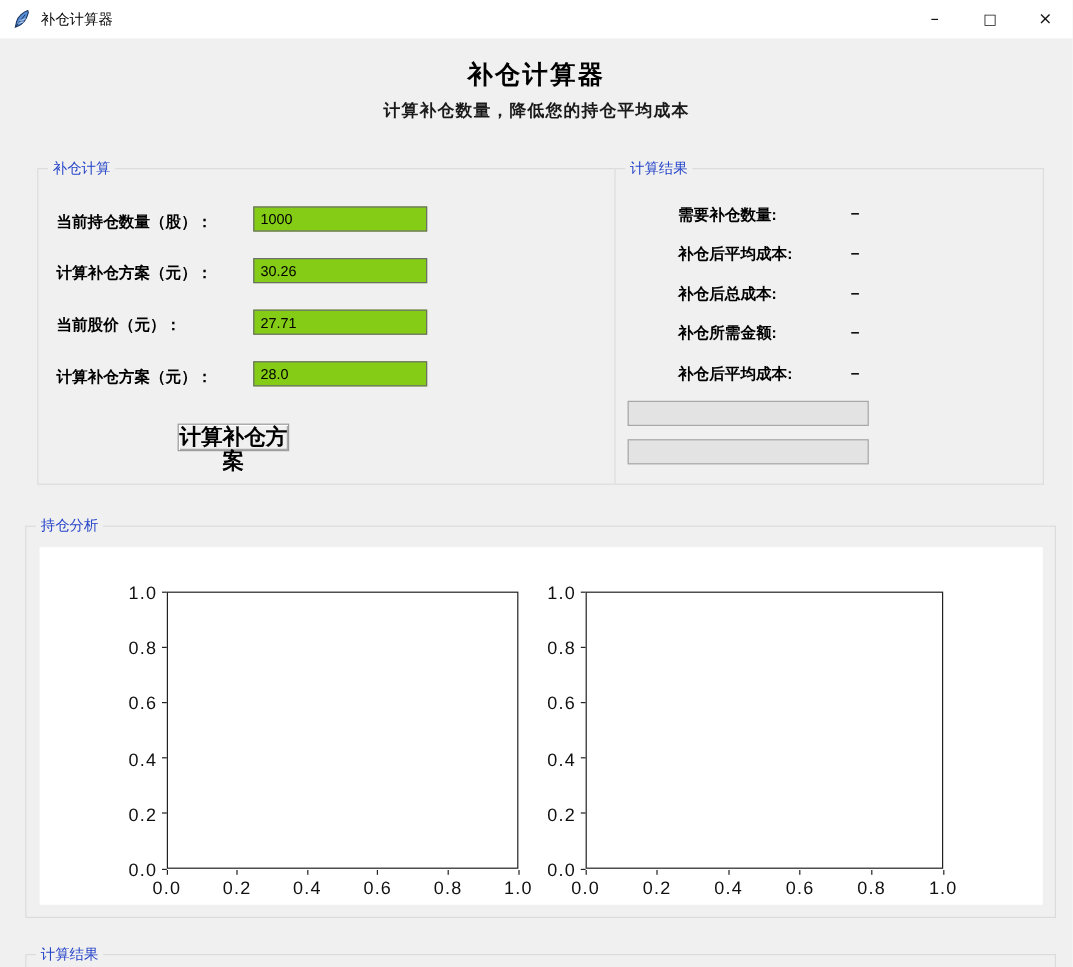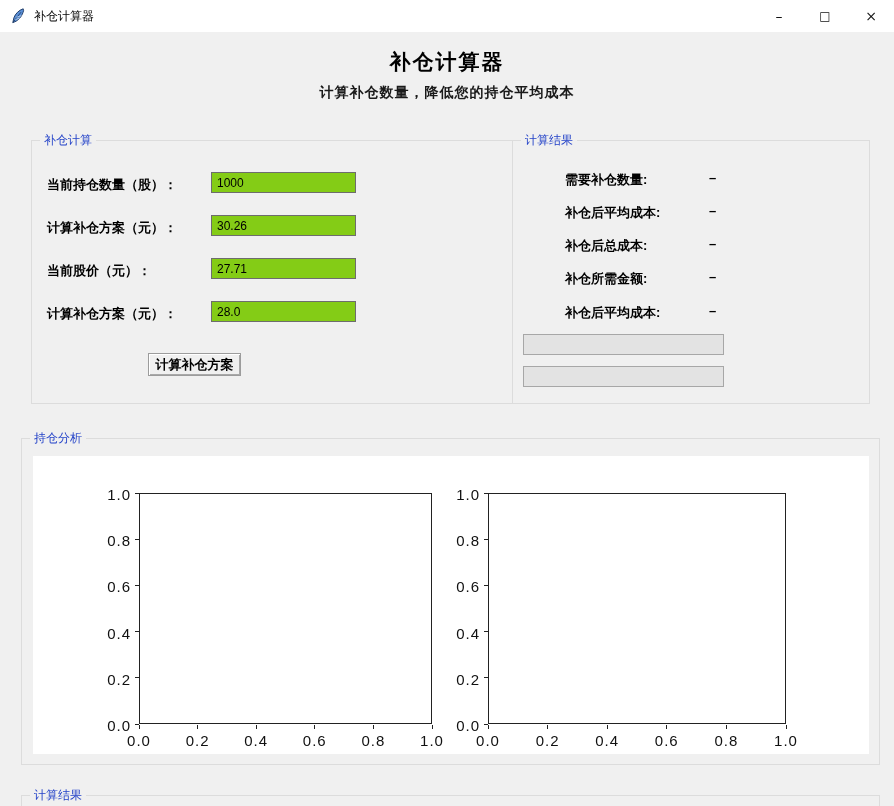--- a/index.html
+++ b/index.html
@@ -58,21 +58,21 @@
     position: absolute; left: 164px; top: 0; width: 145px; height: 21px;
     border: 1px solid #6d6d6d; background: #84cc16; font-size: 12px; padding: 1px 5px;
     font-family: "Liberation Sans", "DejaVu Sans", sans-serif; color: #000; outline: none;
   }
   .row-1 { top: 31px; }  .row-2 { top: 74px; }  .row-3 { top: 117px; }  .row-4 { top: 160px; }
 
   .calc-button {
     position: absolute; left: 116px; top: 212px; width: 93px; height: 23px;
     background: #f0f0f0; border: 1px solid #9c9c9c;
     box-shadow: inset 1px 1px 0 #ffffff, inset -1px -1px 0 #a9a9a9;
-    font-size: 13px; font-weight: bold; color: #000; line-height: 20px; text-align: center;
+    font-size: 18px; font-weight: bold; color: #000; line-height: 20px; text-align: center;
     font-family: "Liberation Sans", "DejaVu Sans", sans-serif;
   }
 
   
   .result-row { position: absolute; left: 18px; height: 18px; white-space: nowrap; }
   .result-label { font-size: 13px; font-weight: bold; color: #000; margin-left: 34px; }
   .result-value {
     position: absolute; left: 178px; top: 0; font-size: 13px; font-weight: bold; color: #000;
   }
   .rrow-1 { top: 29px; } .rrow-2 { top: 62px; } .rrow-3 { top: 95px; }

